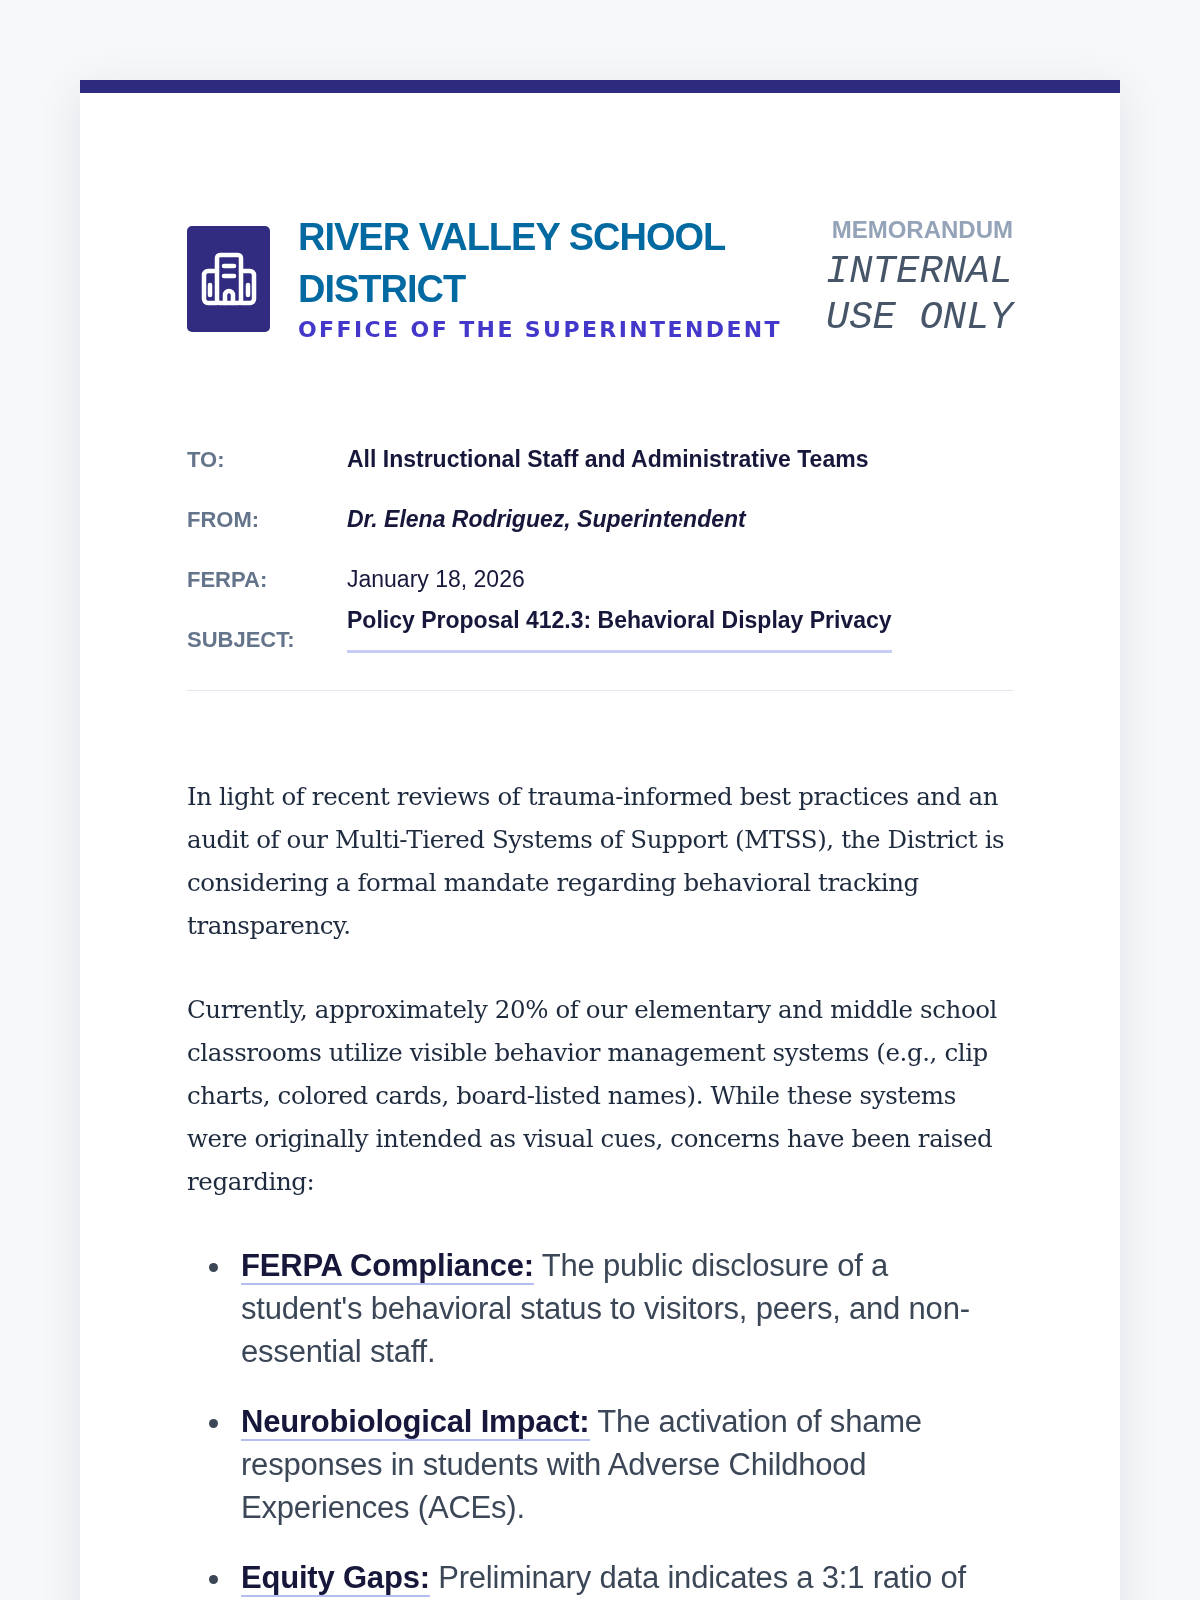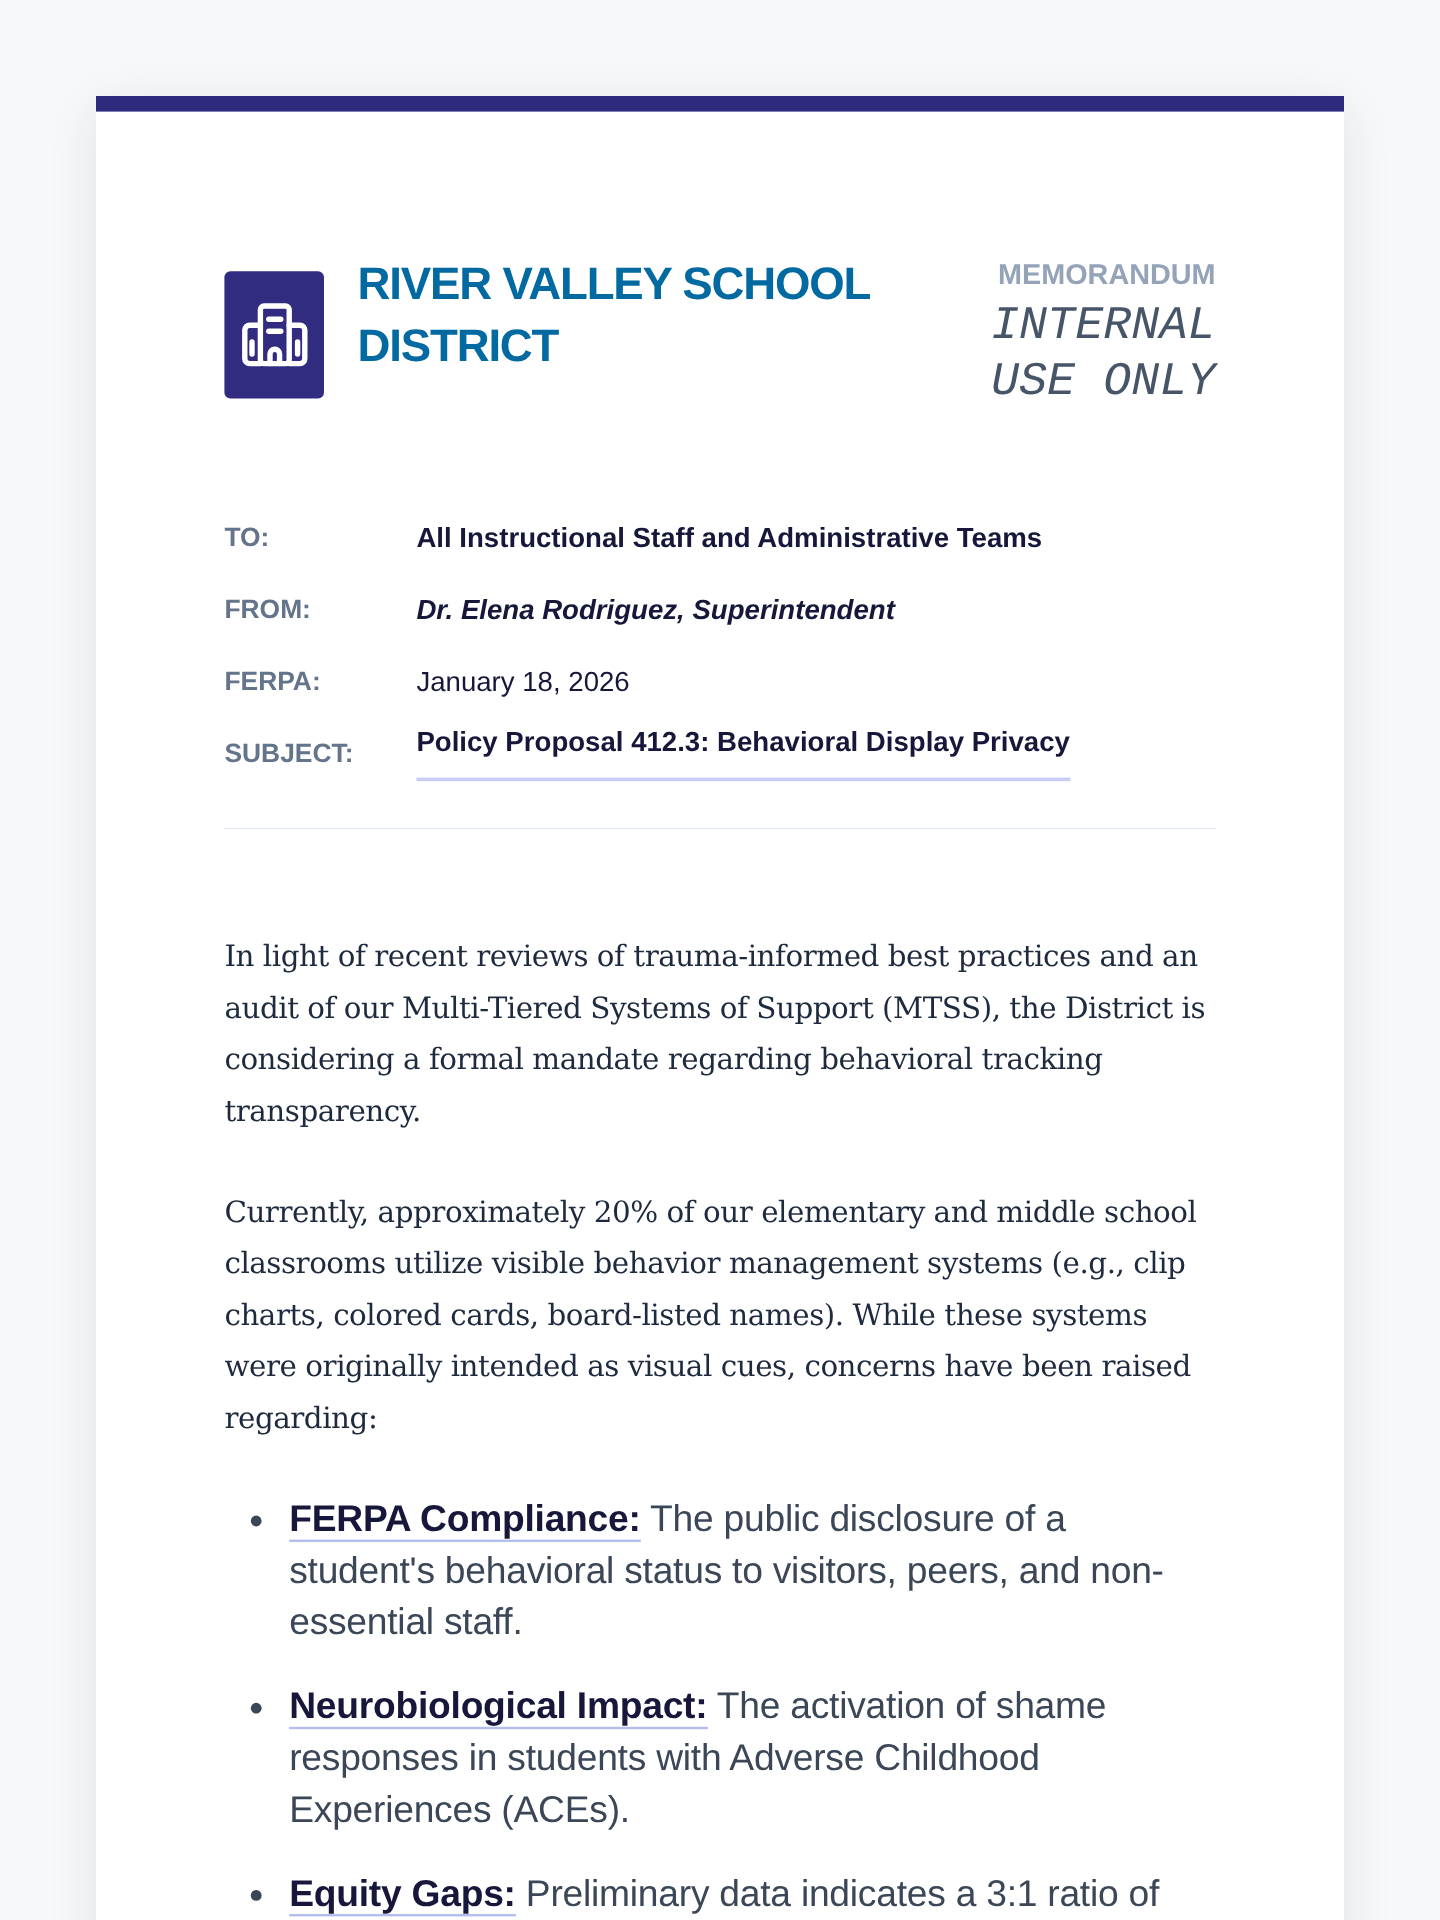--- a/index.html
+++ b/index.html
@@ -41,21 +41,21 @@
   }
   .internal-use {
     position: absolute; right: 0; top: 38px; width: 240px; text-align: right;
     font-family: "Liberation Mono", monospace; font-style: italic;
     font-size: 39px; line-height: 46px; color: #475569;
   }
   .meta {
     position: absolute; left: 107px; top: 320px; width: 826px;
   }
   .meta-row {
-    display: flex; height: 60px; align-items: center;
+    display: flex; height: 60px; align-items: flex-end;
   }
   .meta-label {
     width: 160px; font-weight: bold; font-size: 22px; color: #64748b;
     letter-spacing: 0; padding-top: 10px;
   }
   .meta-value {
     font-size: 23px; color: #16173a; padding-top: 10px;
   }
   .meta-value.bold { font-weight: bold; }
   .meta-value.italic-bold { font-weight: bold; font-style: italic; }
@@ -102,20 +102,21 @@
         <path d="M18 20 H9 a4 4 0 0 0 -4 4 V48 a4 4 0 0 0 4 4 H18"></path>
         <path d="M42 20 H51 a4 4 0 0 1 4 4 V48 a4 4 0 0 1 -4 4 H42"></path>
         <line x1="25" y1="15" x2="35" y2="15"></line>
         <line x1="25" y1="25" x2="35" y2="25"></line>
         <path d="M26 52 V44 a4 4 0 0 1 8 0 V52"></path>
         <line x1="11" y1="34" x2="11" y2="44"></line>
         <line x1="49" y1="34" x2="49" y2="44"></line>
       </svg>
     </div>
     <h1 class="district-name">RIVER VALLEY SCHOOL DISTRICT</h1>
+    <div class="office">OFFICE OF THE SUPERINTENDENT</div>
     <div class="memo-label">MEMORANDUM</div>
     <div class="internal-use">INTERNAL USE ONLY</div>
   </div>
 
   <div class="meta">
     <div class="meta-row">
       <div class="meta-label">TO:</div>
       <div class="meta-value bold">All Instructional Staff and Administrative Teams</div>
     </div>
     <div class="meta-row">

